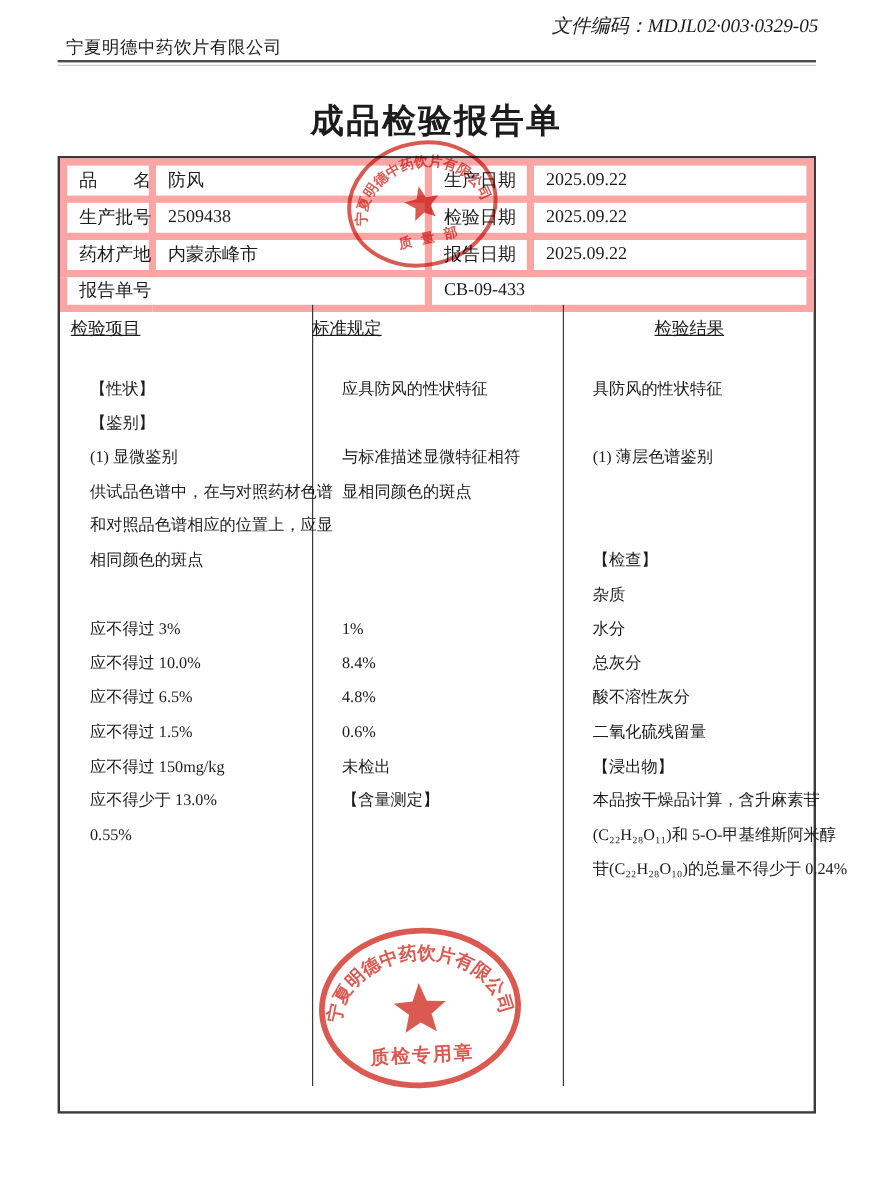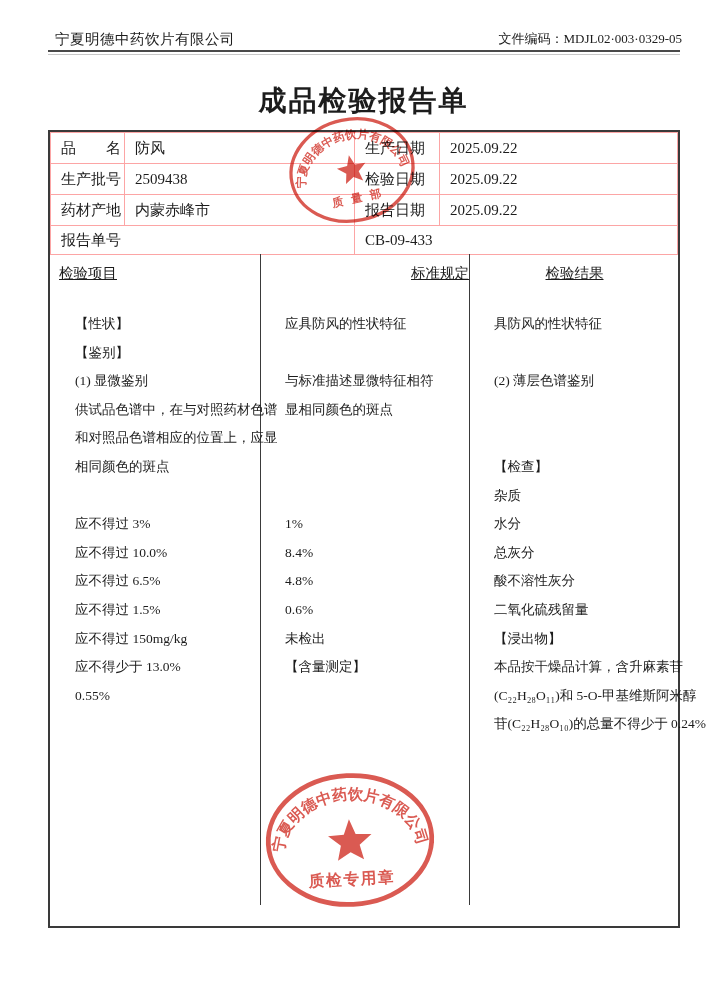--- a/index.html
+++ b/index.html
@@ -2,41 +2,41 @@
 <html><head>
 <meta charset="utf-8">
 <style>
   html,body{margin:0;padding:0;background:#ffffff;}
   .page{
     position:relative;width:727px;height:976px;background:#ffffff;
     font-family:"Liberation Serif","DejaVu Serif",serif;color:#1c1c1c;overflow:hidden;
   }
   
   .letterhead-company{position:absolute;left:55px;top:30px;font-size:14.5px;letter-spacing:.5px;}
-  .letterhead-code{position:absolute;right:45px;top:30px;font-size:13px;}
+  .letterhead-code{position:absolute;right:45px;top:12px;font-size:16px;font-style:italic;}
   .letterhead-rule{position:absolute;left:48px;top:50px;width:632px;height:2px;
     border-top:2px solid #4a4a4a;border-bottom:1px solid #c8c8c8;}
   
   .doc-title{position:absolute;left:0;top:82px;width:727px;text-align:center;
     font-size:28px;font-weight:bold;letter-spacing:2px;}
   
   .frame{position:absolute;left:48px;top:130px;width:632px;height:798px;
     border:2px solid #3a3a3a;box-sizing:border-box;}
   
   .info-table{border-collapse:collapse;width:100%;table-layout:fixed;font-size:15px;}
-  .info-table td{border:1px solid #fca5a5;padding:0 0 0 10px;height:31px;box-sizing:border-box;
+  .info-table td{border:6px solid #fca5a5;padding:0 0 0 10px;height:31px;box-sizing:border-box;
     white-space:pre;overflow:visible;}
   .info-table tr.last td{height:29px;}
   
   .main{position:absolute;left:0;top:122px;width:100%;height:651px;}
   .vline{position:absolute;top:0;bottom:0;width:0;border-left:1.5px solid #3a3a3a;}
   .v1{left:210px;} .v2{left:419px;}
   .mt-head{position:absolute;top:10px;left:0;width:100%;font-size:14.5px;}
   .mt-head .h1{position:absolute;left:9px;top:0;text-decoration:underline;}
-  .mt-head .h2{position:absolute;left:210px;width:209px;top:0;text-align:right;}
+  .mt-head .h2{position:absolute;left:210px;width:209px;top:0;text-align:left;}
   .mt-head .h2 span,.mt-head .h3 span{text-decoration:underline;}
   .mt-head .h3{position:absolute;left:419px;width:211px;top:0;text-align:center;}
   .lines{position:absolute;left:0;top:56px;width:100%;display:grid;
     grid-template-columns:210px 209px 213px;grid-auto-rows:28.6px;font-size:13.5px;}
   .lines .c{padding-left:25px;white-space:nowrap;overflow:visible;line-height:28.6px;}
   
   .sigrow{position:absolute;left:0;top:932px;width:727px;height:60px;font-size:14.5px;margin-top:43px;}
   .sig-label{position:absolute;top:4px;}
   .lab1{left:50px;} .lab2{left:300px;} .lab3{left:487px;}
   .sig-svg{position:absolute;}
@@ -108,21 +108,21 @@
         <div class="c">应具防风的性状特征</div>
         <div class="c">具防风的性状特征</div>
 
         <div class="c">【鉴别】</div>
         <div class="c"></div>
         <div class="c"></div>
 
         <div class="c">(1) 显微鉴别</div>
         <div class="c">与标准描述显微特征相符</div>
 
-        <div class="c">(2) 薄层色谱鉴别</div>
+        <div class="c">(1) 薄层色谱鉴别</div>
         <div class="c">供试品色谱中，在与对照药材色谱</div>
         <div class="c">显相同颜色的斑点</div>
 
         <div class="c"></div>
         <div class="c">和对照品色谱相应的位置上，应显</div>
         <div class="c"></div>
 
         <div class="c"></div>
         <div class="c">相同颜色的斑点</div>
         <div class="c"></div>

